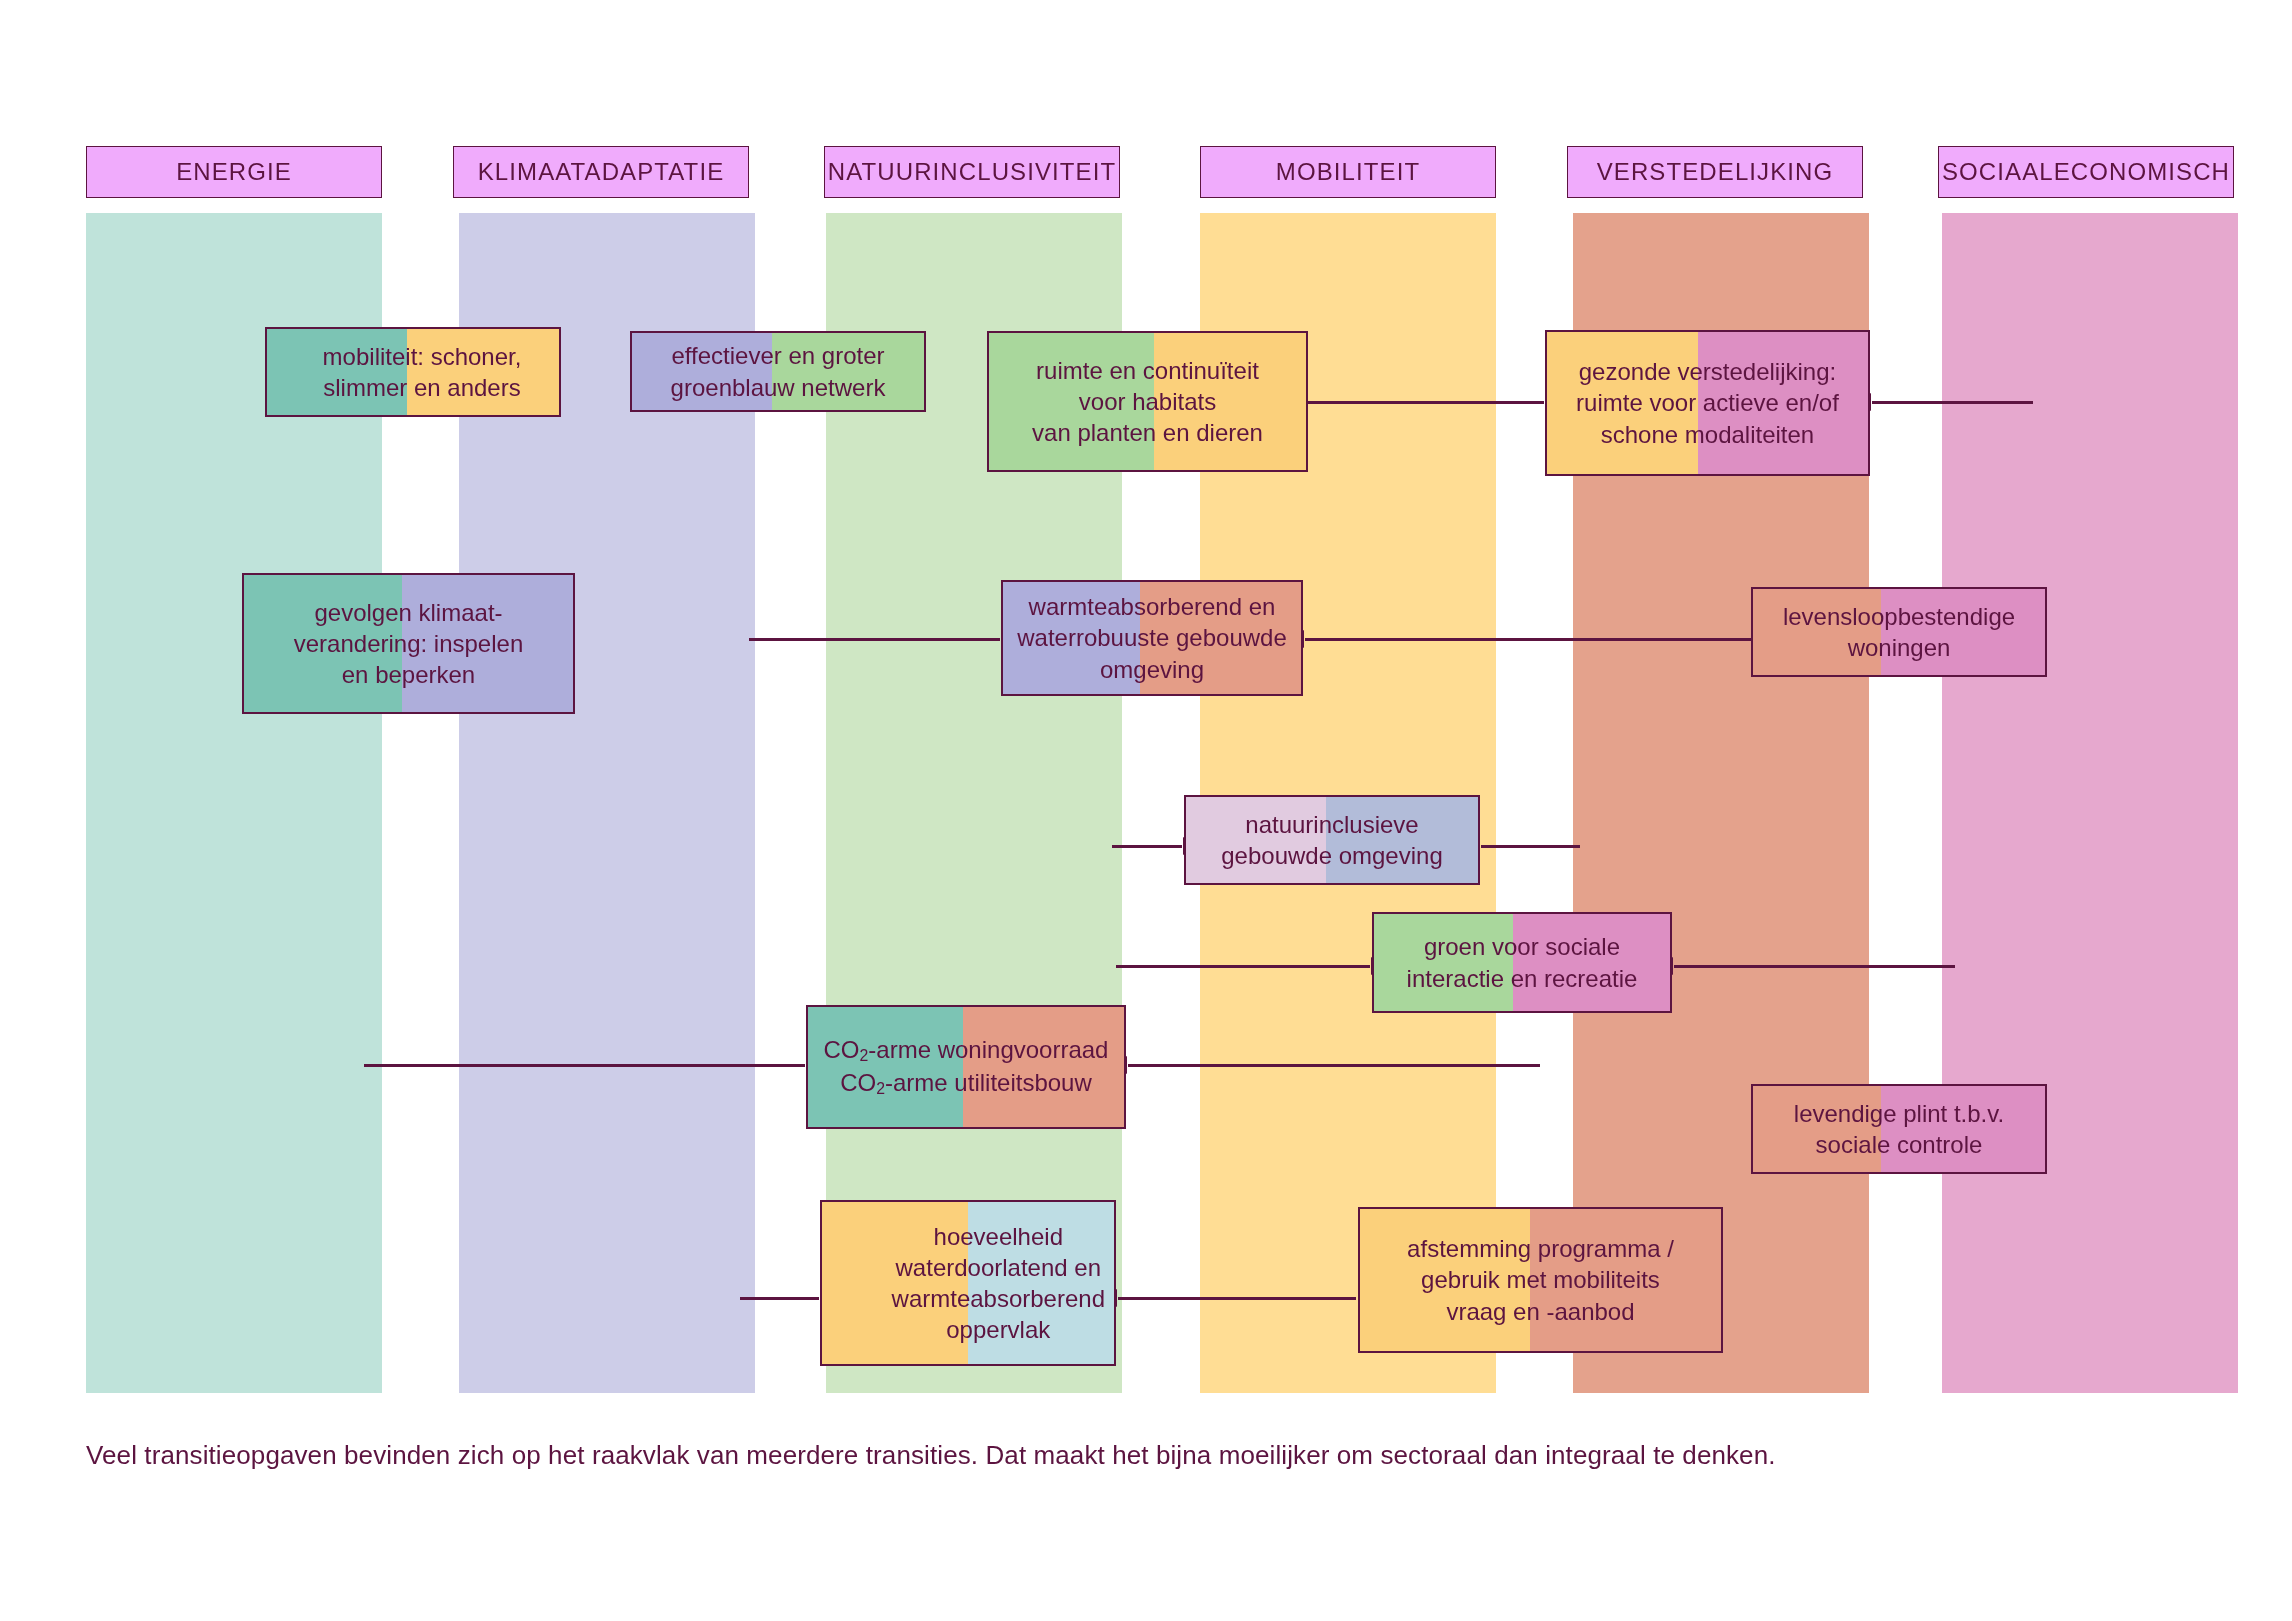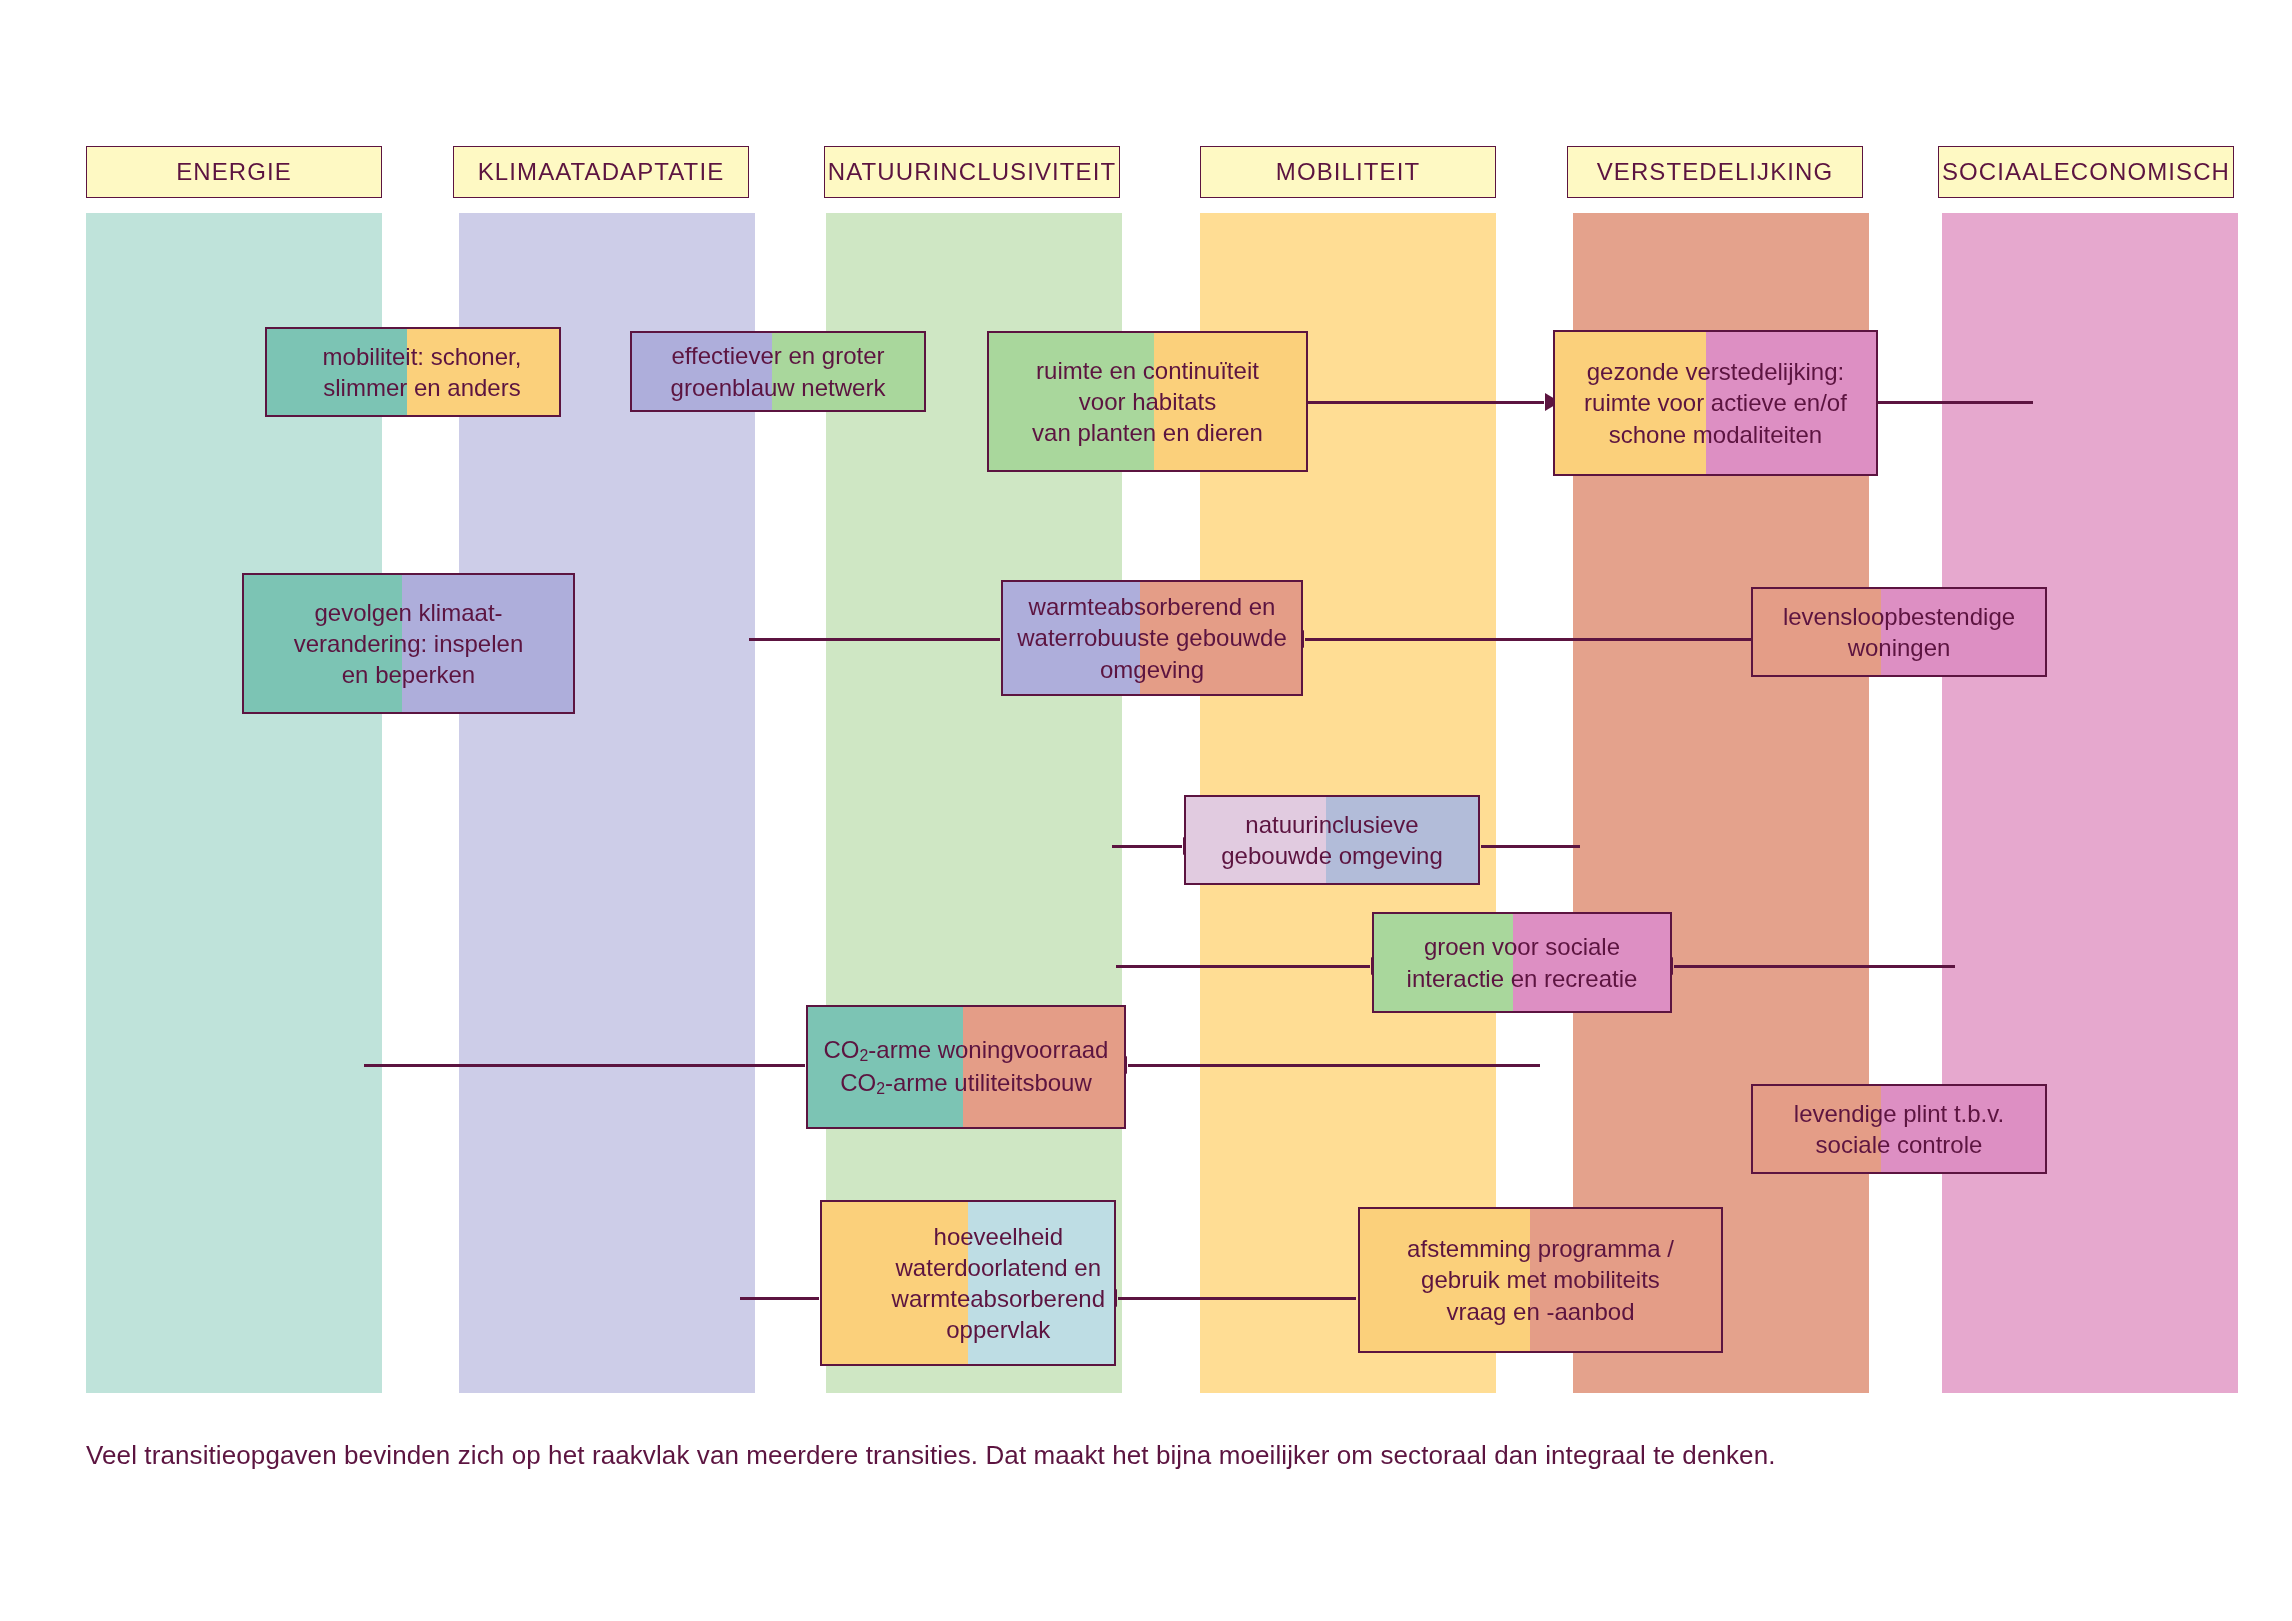--- a/index.html
+++ b/index.html
@@ -25,21 +25,21 @@
     top: 213px;
     height: 1180px;
   }
 
   
   .col-header {
     position: absolute;
     top: 146px;
     height: 52px;
     border: 1.8px solid #5c1440;
-    background: #fef9c3;
+    background: #f0abfc;
     display: flex;
     align-items: center;
     justify-content: center;
     box-sizing: border-box;
   }
   .col-header span {
     font-family: "Liberation Sans", sans-serif;
     font-size: 24px;
     letter-spacing: 1.1px;
     color: #5c1440;
@@ -187,21 +187,21 @@
       </div>
       <div class="node" style="left: 987px; top: 331px; width: 321px; height: 141px; border-color: rgb(92, 20, 64);">
         <div class="halves">
           <i style="width: 52%; background: rgb(169, 215, 156);"></i>
           <i style="width: 48%; background: rgb(251, 208, 123);"></i>
         </div>
         <div class="label">ruimte en continuïteit
 voor habitats
 van planten en dieren</div>
       </div>
-      <div class="node" style="left: 1545px; top: 330px; width: 325px; height: 146px; border-color: rgb(92, 20, 64); margin-left: 8px;">
+      <div class="node" style="left: 1545px; top: 330px; width: 325px; height: 146px; border-color: rgb(92, 20, 64);">
         <div class="halves">
           <i style="width: 47%; background: rgb(251, 208, 123);"></i>
           <i style="width: 53%; background: rgb(221, 143, 195);"></i>
         </div>
         <div class="label">gezonde verstedelijking:
 ruimte voor actieve en/of
 schone modaliteiten</div>
       </div>
       <div class="node" style="left: 242px; top: 573px; width: 333px; height: 141px; border-color: rgb(92, 20, 64);">
         <div class="halves">

